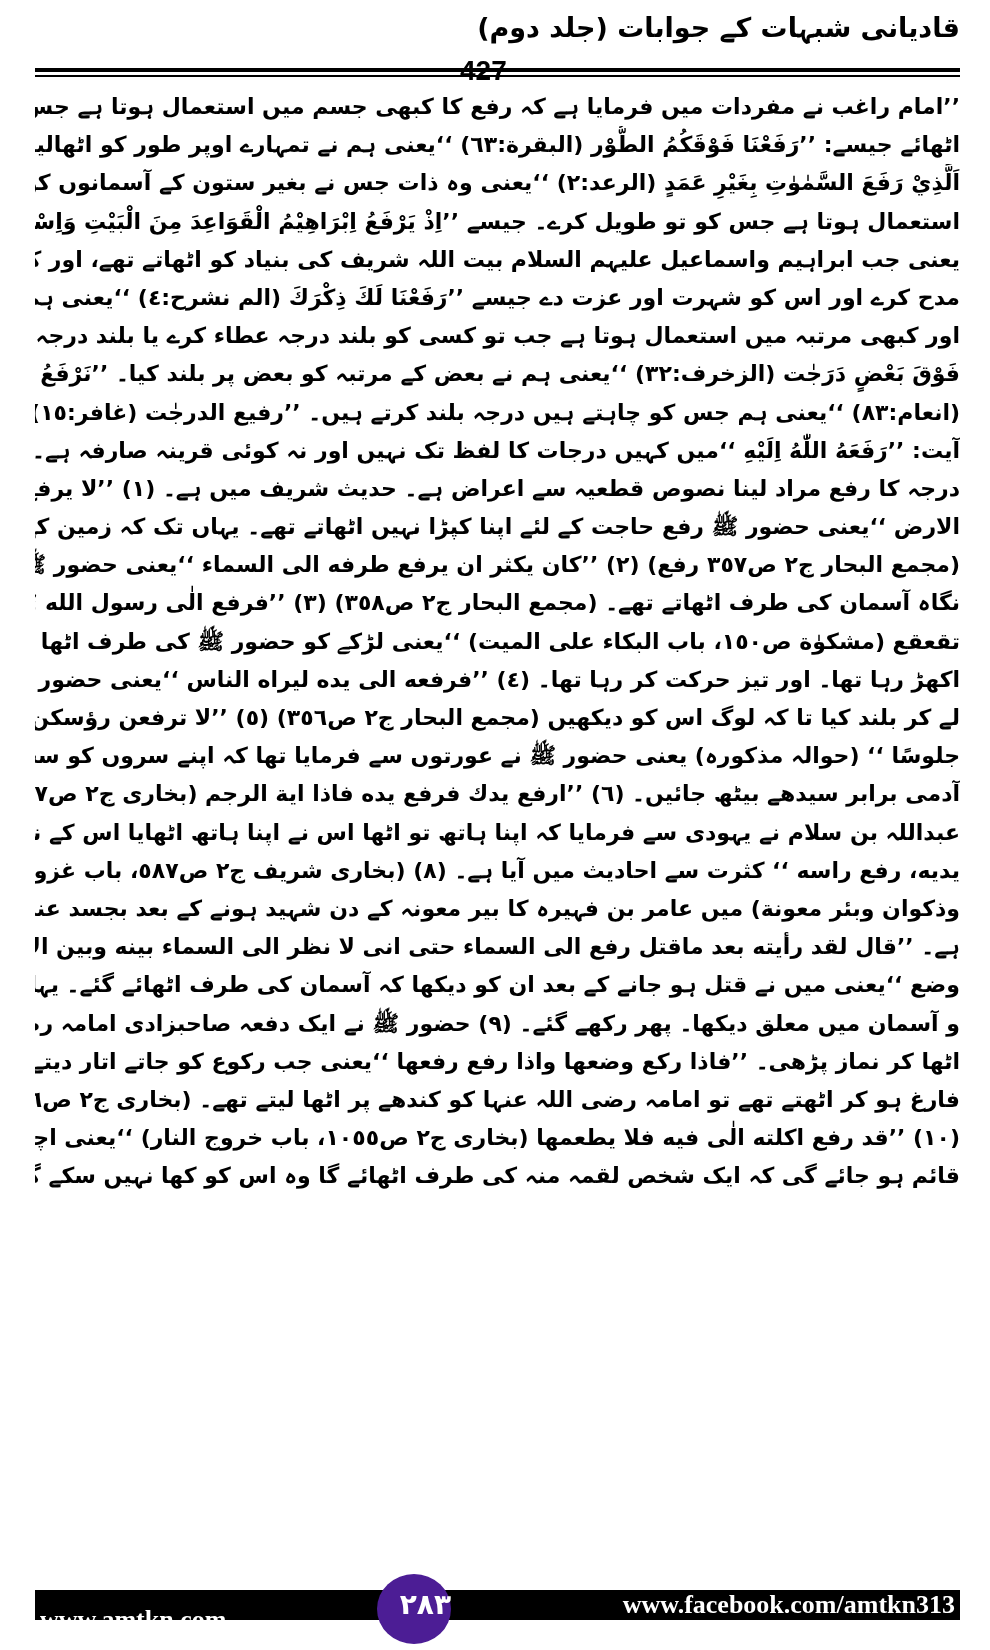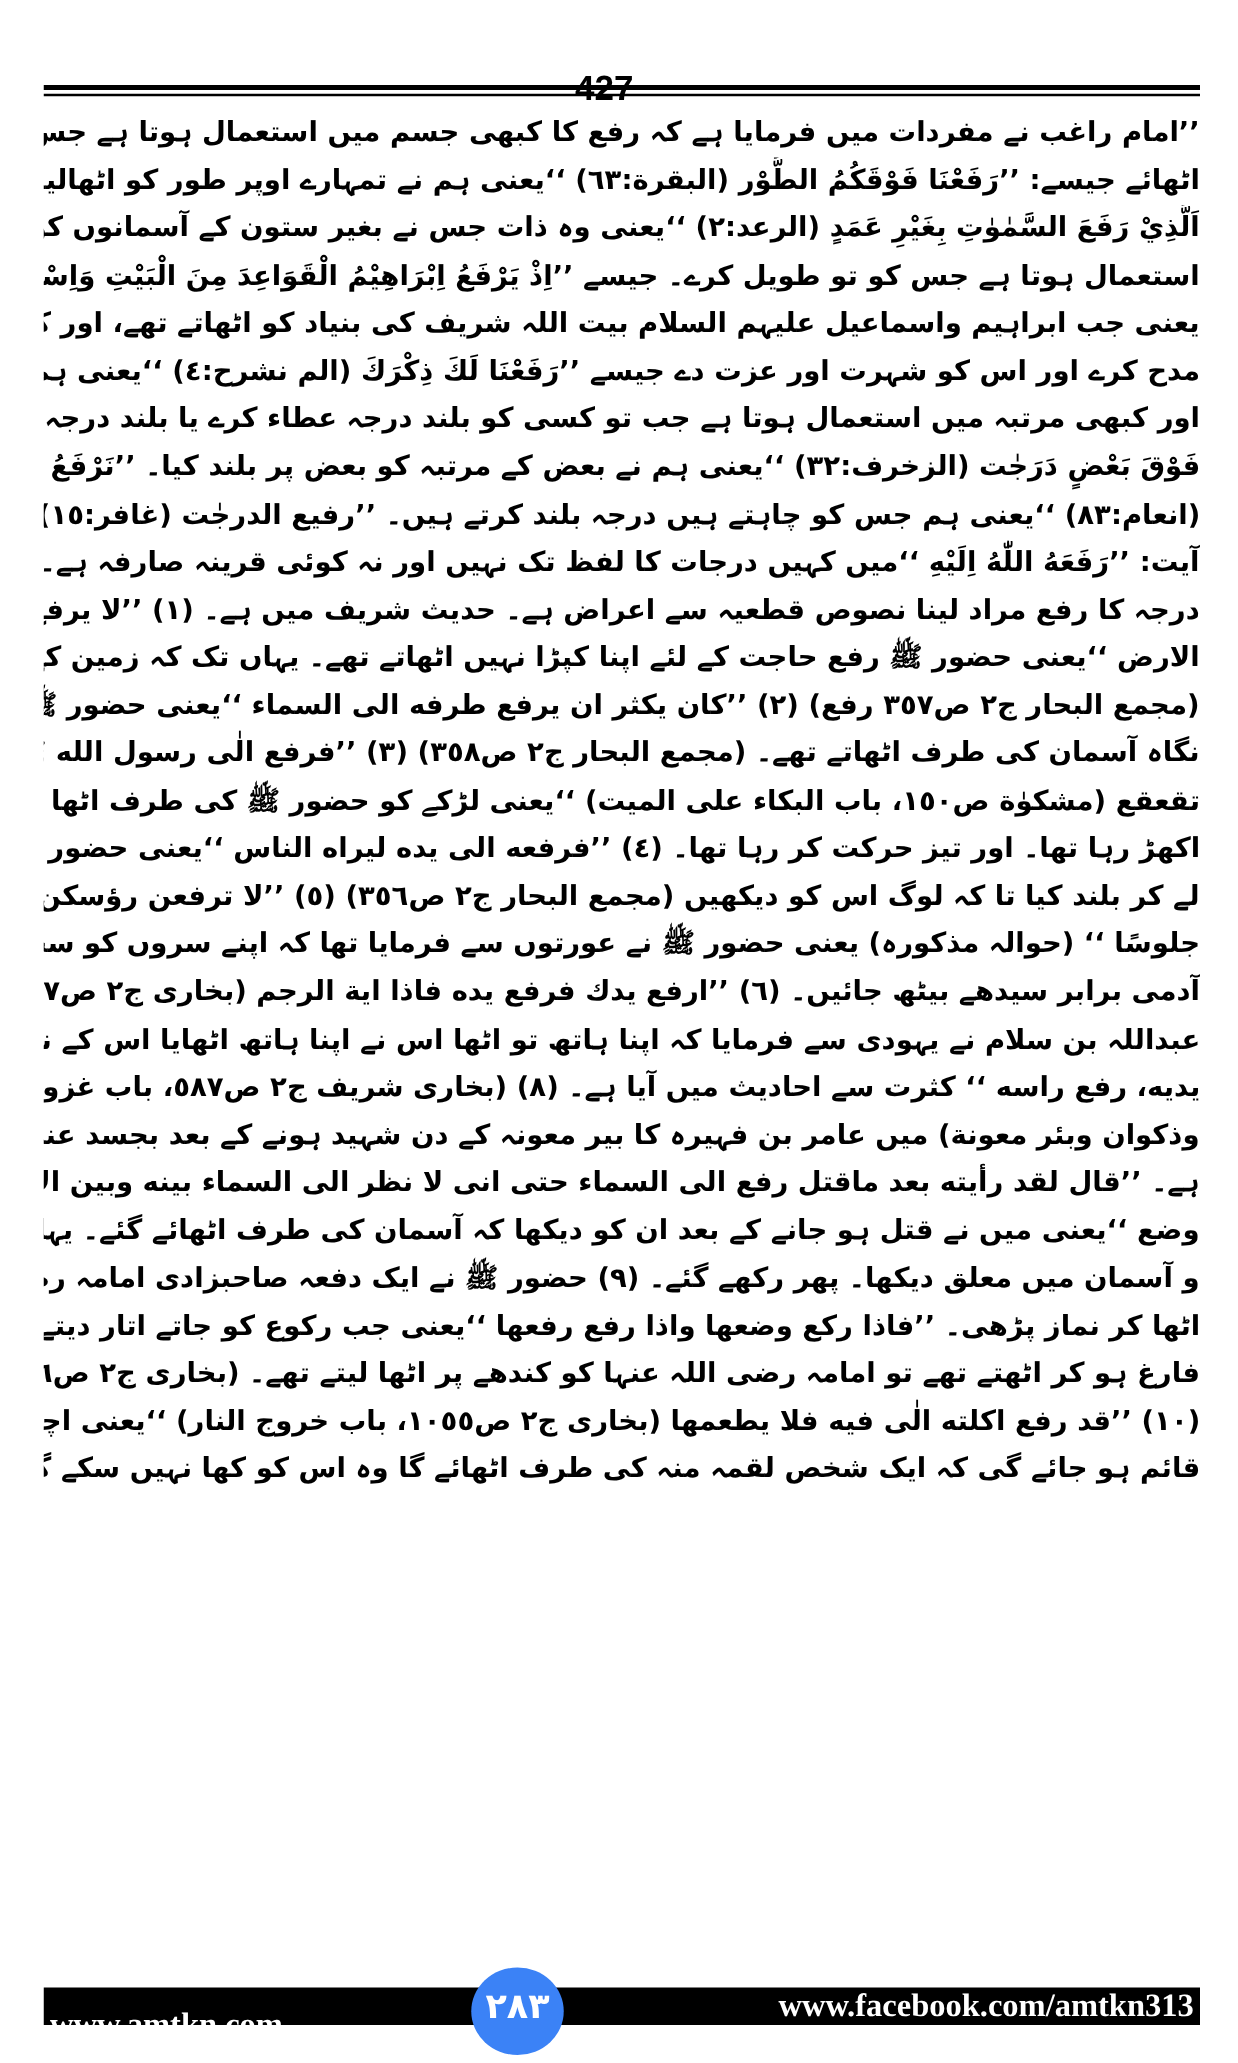--- a/index.html
+++ b/index.html
@@ -9,26 +9,27 @@
   .header .h-num { position:absolute; left:425px; top:2px; font-family:Liberation Sans, sans-serif; font-size:28px; font-weight:bold; direction:ltr;margin-top:45px; }
   .header .h-right { position:absolute; left:0; top:0px; font-size:32px; font-weight:900; white-space:nowrap; letter-spacing:-0.5px; }
   .rule-thick { position:absolute; left:35px; top:68px; width:925px; height:4px; background:#000; }
   .rule-thin { position:absolute; left:35px; top:75px; width:925px; height:2px; background:#000; }
   .body-text { position:absolute; left:35px; top:88px; width:925px; direction:rtl; }
   .line { height:38.2px; line-height:38px; font-size:22px; font-weight:bold; white-space:nowrap; text-align:justify; text-align-last:justify; overflow:hidden; }
   .line.last { text-align-last:right; }
   .footer-bar { position:absolute; left:35px; top:1590px; width:925px; height:30px; background:#000; }
   .footer-left { position:absolute; left:40px; top:1589px; color:#fff; font-family:"Liberation Serif", serif; font-size:26px; font-weight:bold; line-height:32px;margin-top:15px; }
   .footer-right { position:absolute; right:35px; top:1589px; color:#fff; font-family:"Liberation Serif", serif; font-size:26px; font-weight:bold; line-height:32px;margin-left:23px; }
-  .page-oval { position:absolute; left:377px; top:1574px; width:74px; height:70px; border-radius:50%; background:#3b82f6; color:#fff; text-align:center; line-height:62px; font-size:28px; font-weight:bold; }
+  .page-oval { position:absolute; left:377px; top:1574px; width:74px; height:70px; border-radius:50%; background:#4c1d95; color:#fff; text-align:right; line-height:62px; font-size:28px; font-weight:bold; }
 </style>
 </head>
 <body>
 
 <div class="header">
+  <div class="h-left">قادیانی شبہات کے جوابات (جلد دوم)</div>
   <div class="h-num">427</div>
 </div>
 <div class="rule-thick"></div>
 <div class="rule-thin"></div>
 
 <div class="body-text" id="body-text">
     <div class="line">’’امام راغب نے مفردات میں فرمایا ہے کہ رفع کا کبھی جسم میں استعمال ہوتا ہے جس کو تو اس کی جگہ سے اوپر</div>
     <div class="line">اٹھائے جیسے: ’’رَفَعْنَا فَوْقَكُمُ الطُّوْر (البقرة:٦٣) ‘‘یعنی ہم نے تمہارے اوپر طور کو اٹھالیا اور ’’قوله تعالى الله</div>
     <div class="line">اَلَّذِيْ رَفَعَ السَّمٰوٰتِ بِغَيْرِ عَمَدٍ (الرعد:٢) ‘‘یعنی وہ ذات جس نے بغیر ستون کے آسمانوں کو اٹھالیا، اور کبھی بنا میں</div>
     <div class="line">استعمال ہوتا ہے جس کو تو طویل کرے۔ جیسے ’’اِذْ يَرْفَعُ اِبْرَاهِيْمُ الْقَوَاعِدَ مِنَ الْبَيْتِ وَاِسْمٰعِيْلُ (البقرة:١٢٧)‘‘</div>

